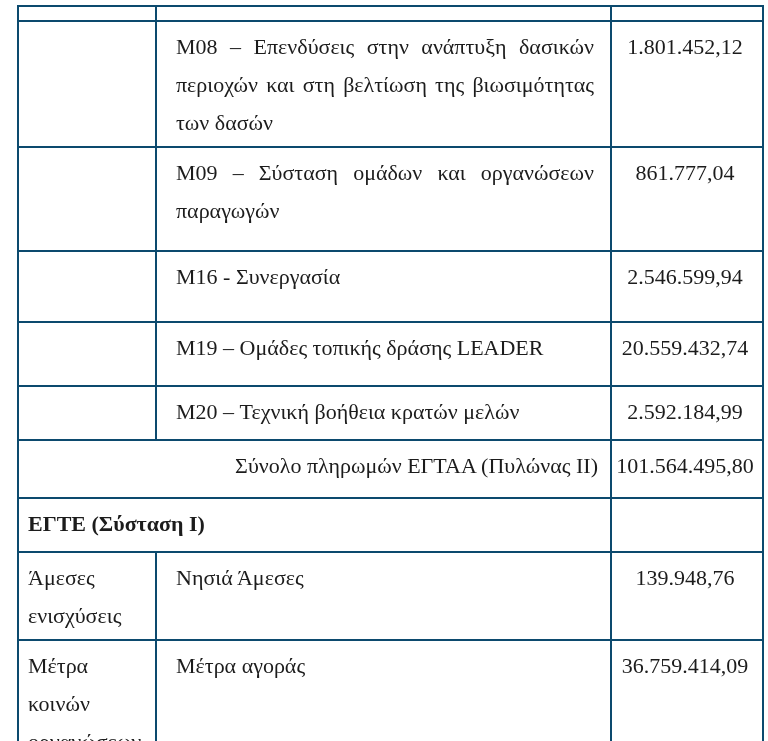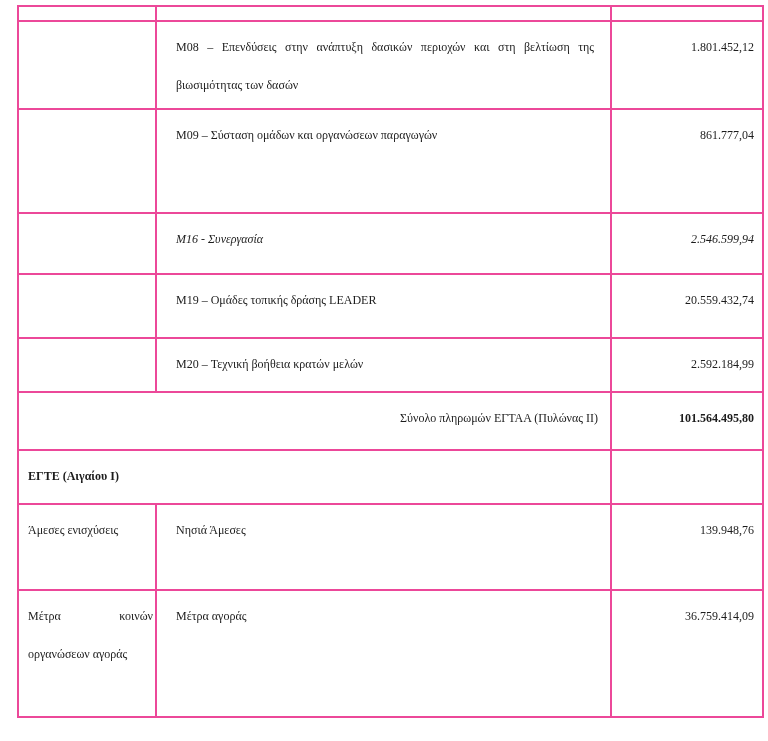--- a/index.html
+++ b/index.html
@@ -22,39 +22,39 @@
     position: absolute;
     left: 17px; top: 5px;
     width: 745px;
     border-collapse: collapse;
     table-layout: fixed;
   }
   col.c1 { width: 138px; }
   col.c2 { width: 455px; }
   col.c3 { width: 152px; }
   td {
-    border: 2px solid #ec4899;
+    border: 2px solid #0c4a6e;
     vertical-align: top;
-    font-size: 12px;
+    font-size: 22px;
     line-height: 38px;
     padding: 6px 8px 4px 8px;
     background: #ffffff;
     overflow: hidden;
   }
   td.cat     { text-align: justify; padding: 6px 2px 4px 9px; }
   td.measure { text-align: justify; padding: 6px 16px 4px 19px; }
-  td.amount  { text-align: right;   padding: 6px 8px 4px 4px; white-space: nowrap; }
+  td.amount  { text-align: center;   padding: 6px 8px 4px 4px; white-space: nowrap; }
   td.total-label { text-align: right; padding: 6px 12px 4px 4px; margin-left: 48px; }
   td.section-title { font-weight: bold; padding: 6px 8px 4px 9px; }
-  td.bold { font-weight: bold; }
+  td.bold { font-weight: normal; }
   tr.r0  { height: 15px; }
   tr.r0 td { padding: 0; }
   tr.r1  { height: 84px; }
   tr.r2  { height: 104px; }
-  tr.r3  { height: 61px; font-style: italic; }
+  tr.r3  { height: 71px; }
   tr.r4  { height: 64px; }
   tr.r5  { height: 54px; margin-top: 7px; }
   tr.r6  { height: 58px; }
   tr.r7  { height: 54px; }
   tr.r8  { height: 86px; }
   tr.r9  { height: 127px; }
   tr.r10 { height: 53px; }
 </style>
 </head>
 <body>
@@ -103,21 +103,21 @@
       <td class="measure">M20 – Τεχνική βοήθεια κρατών μελών</td>
       <td class="amount">2.592.184,99</td>
     </tr>
 
     <tr class="r6">
       <td class="total-label" colspan="2">Σύνολο πληρωμών ΕΓΤΑΑ (Πυλώνας ΙΙ)</td>
       <td class="amount bold">101.564.495,80</td>
     </tr>
 
     <tr class="r7">
-      <td class="section-title" colspan="2">ΕΓΤΕ (Αιγαίου Ι)</td>
+      <td class="section-title" colspan="2">ΕΓΤΕ (Σύσταση Ι)</td>
       <td class="amount"></td>
     </tr>
 
     <tr class="r8">
       <td class="cat">Άμεσες ενισχύσεις</td>
       <td class="measure">Νησιά Άμεσες</td>
       <td class="amount">139.948,76</td>
     </tr>
 
     <tr class="r9">

